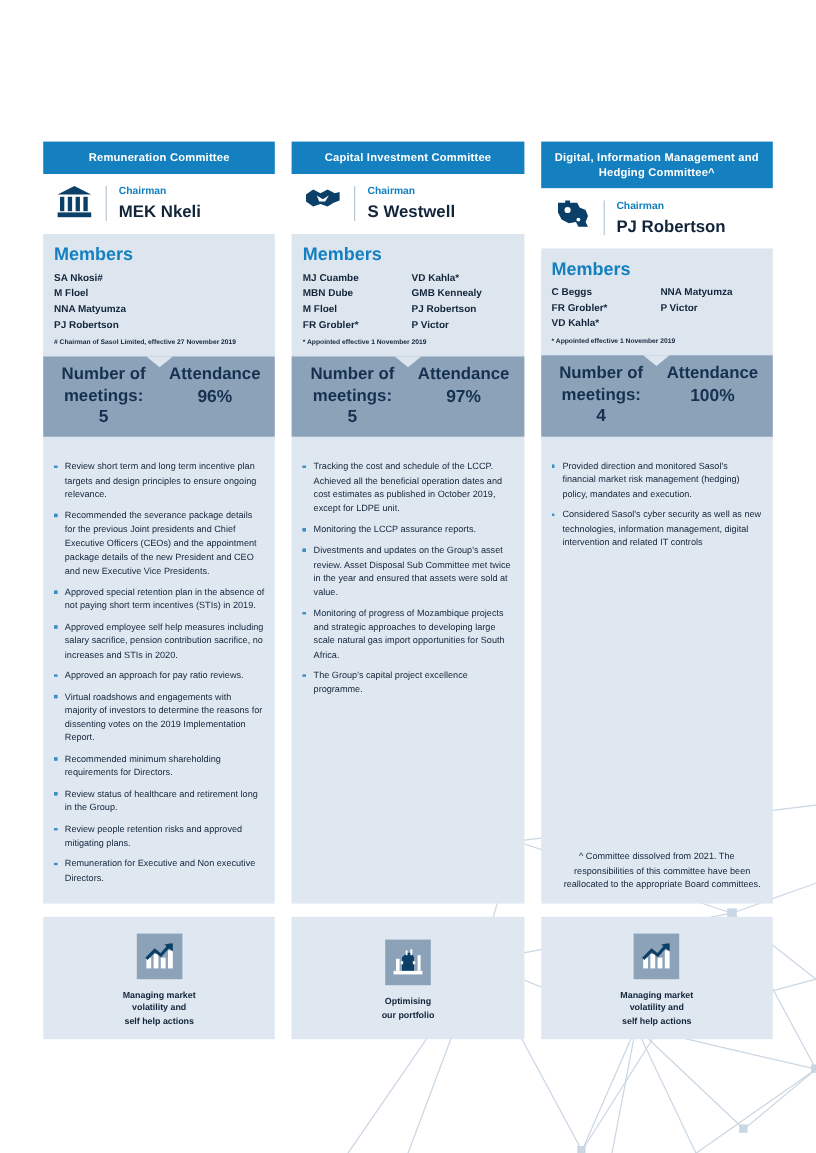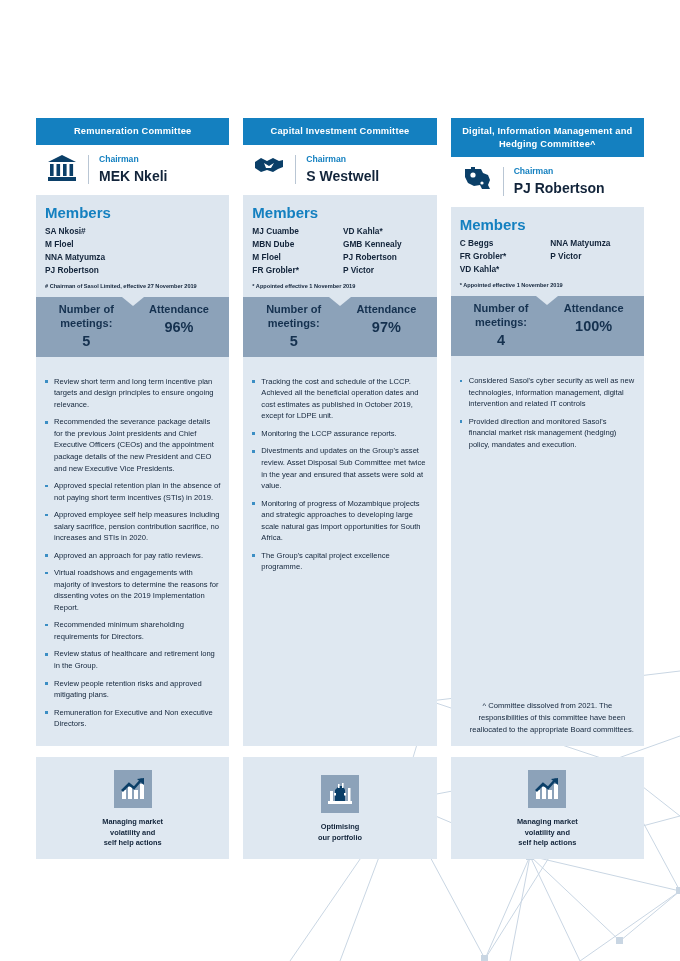--- a/index.html
+++ b/index.html
@@ -135,21 +135,21 @@
     border-right: 11px solid transparent;
     border-top: 9px solid #dde6ef;
   }
   .stat {
     flex: 1;
     text-align: center;
     color: #15314f;
     line-height: 1.25;
   }
   .stat-label {
-    font-size: 11px;
+    font-size: 14px;
     font-weight: bold;
   }
   .stat-value {
     font-size: 14.5px;
     font-weight: bold;
     margin-top: 1px;
   }
   .body-box {
     background: #dfe8f1;
     flex: 1;
@@ -427,22 +427,22 @@
         <div class="stat-label">Number of meetings:</div>
         <div class="stat-value">4</div>
       </div>
       <div class="stat">
         <div class="stat-label">Attendance</div>
         <div class="stat-value">100%</div>
       </div>
     </div>
     <div class="body-box">
       <ul>
+          <li>Provided direction and monitored Sasol's financial market risk management (hedging) policy, mandates and execution.</li>
           <li>Considered Sasol's cyber security as well as new technologies, information management, digital intervention and related IT controls</li>
-          <li>Provided direction and monitored Sasol's financial market risk management (hedging) policy, mandates and execution.</li>
         </ul>
       <div class="dissolve-note">^  Committee dissolved from 2021. The responsibilities of this committee have been reallocated to the appropriate Board committees.</div>
     </div>
     <div class="footer-box">
       <div class="footer-icon-tile">
         <svg width="26" height="24" viewBox="0 0 26 24">
           <rect x="2" y="13" width="4" height="9" fill="#ffffff"></rect>
           <rect x="8" y="10" width="4" height="12" fill="#ffffff"></rect>
           <rect x="14" y="13" width="4" height="9" fill="#ffffff"></rect>
           <rect x="20" y="7" width="4" height="15" fill="#ffffff"></rect>

